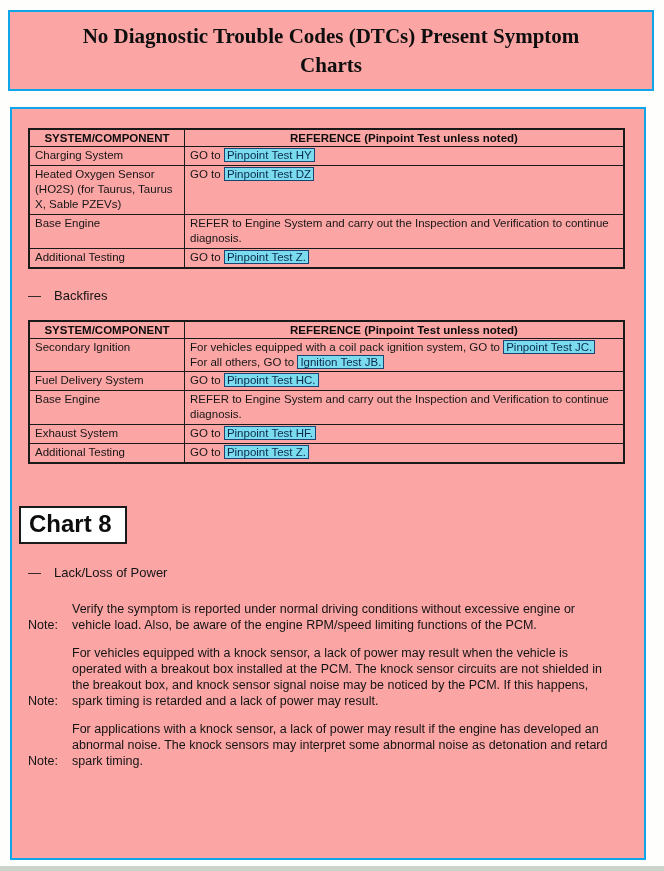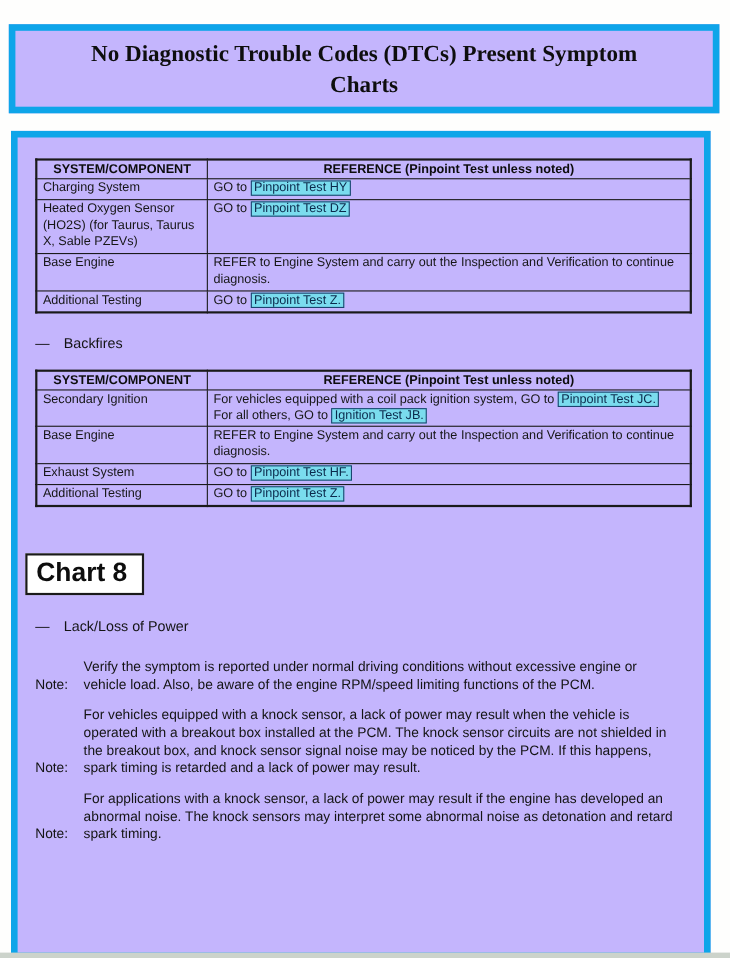--- a/index.html
+++ b/index.html
@@ -4,21 +4,21 @@
 <style>
   html,body{margin:0;padding:0;}
   body{
     position:relative;
     width:664px;height:871px;
     background:#fefefd;
     font-family:"Liberation Sans",sans-serif;
     color:#161616;
     overflow:hidden;
   }
-  .frame{box-sizing:border-box;border:6px solid #0ea5e9;position:absolute;background:#c4b5fd;margin-top:12px;}
+  .frame{box-sizing:border-box;border:2px solid #0ea5e9;position:absolute;background:#fca5a5;}
   #title-box{
     left:8px;top:10px;width:646px;height:81px;
     display:flex;align-items:center;justify-content:center;
     text-align:center;
   }
   #page-title{
     font-family:"Liberation Serif",serif;
     font-weight:bold;font-size:21px;line-height:1.35;color:#0e0e0e;
   }
   #content-box{
@@ -131,20 +131,26 @@
       </thead>
       <tbody>
         <tr>
           <td class="comp">Secondary Ignition</td>
           <td>
             <div class="ref-line"><span>For vehicles equipped with a coil pack ignition system, GO to </span><span class="pp-link">Pinpoint Test JC.</span></div>
             <div class="ref-line"><span>For all others, GO to </span><span class="pp-link">Ignition Test JB.</span></div>
           </td>
         </tr>
         <tr>
+          <td class="comp">Fuel Delivery System</td>
+          <td>
+            <div class="ref-line"><span>GO to </span><span class="pp-link">Pinpoint Test HC.</span></div>
+          </td>
+        </tr>
+        <tr>
           <td class="comp">Base Engine</td>
           <td>
             <div class="ref-line"><span>REFER to Engine System and carry out the Inspection and Verification to continue diagnosis.</span></div>
           </td>
         </tr>
         <tr>
           <td class="comp">Exhaust System</td>
           <td>
             <div class="ref-line"><span>GO to </span><span class="pp-link">Pinpoint Test HF.</span></div>
           </td>

